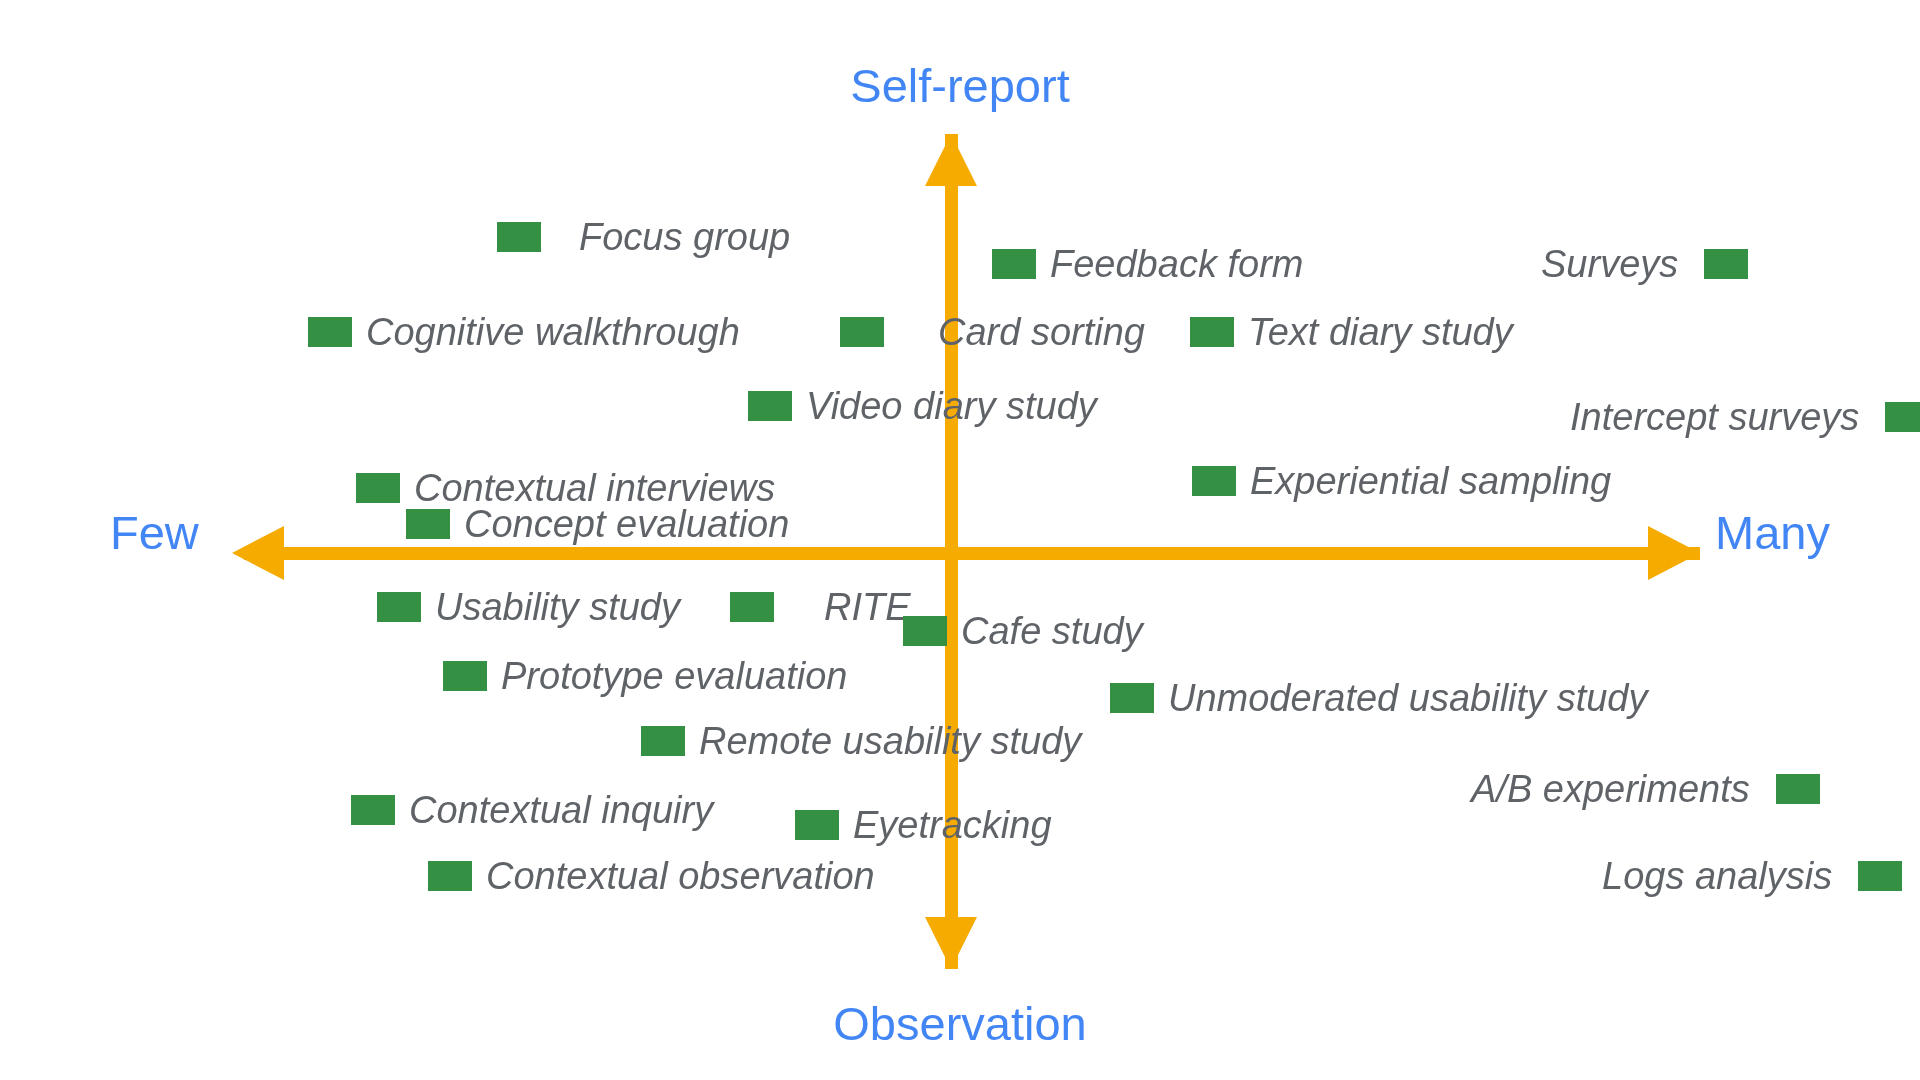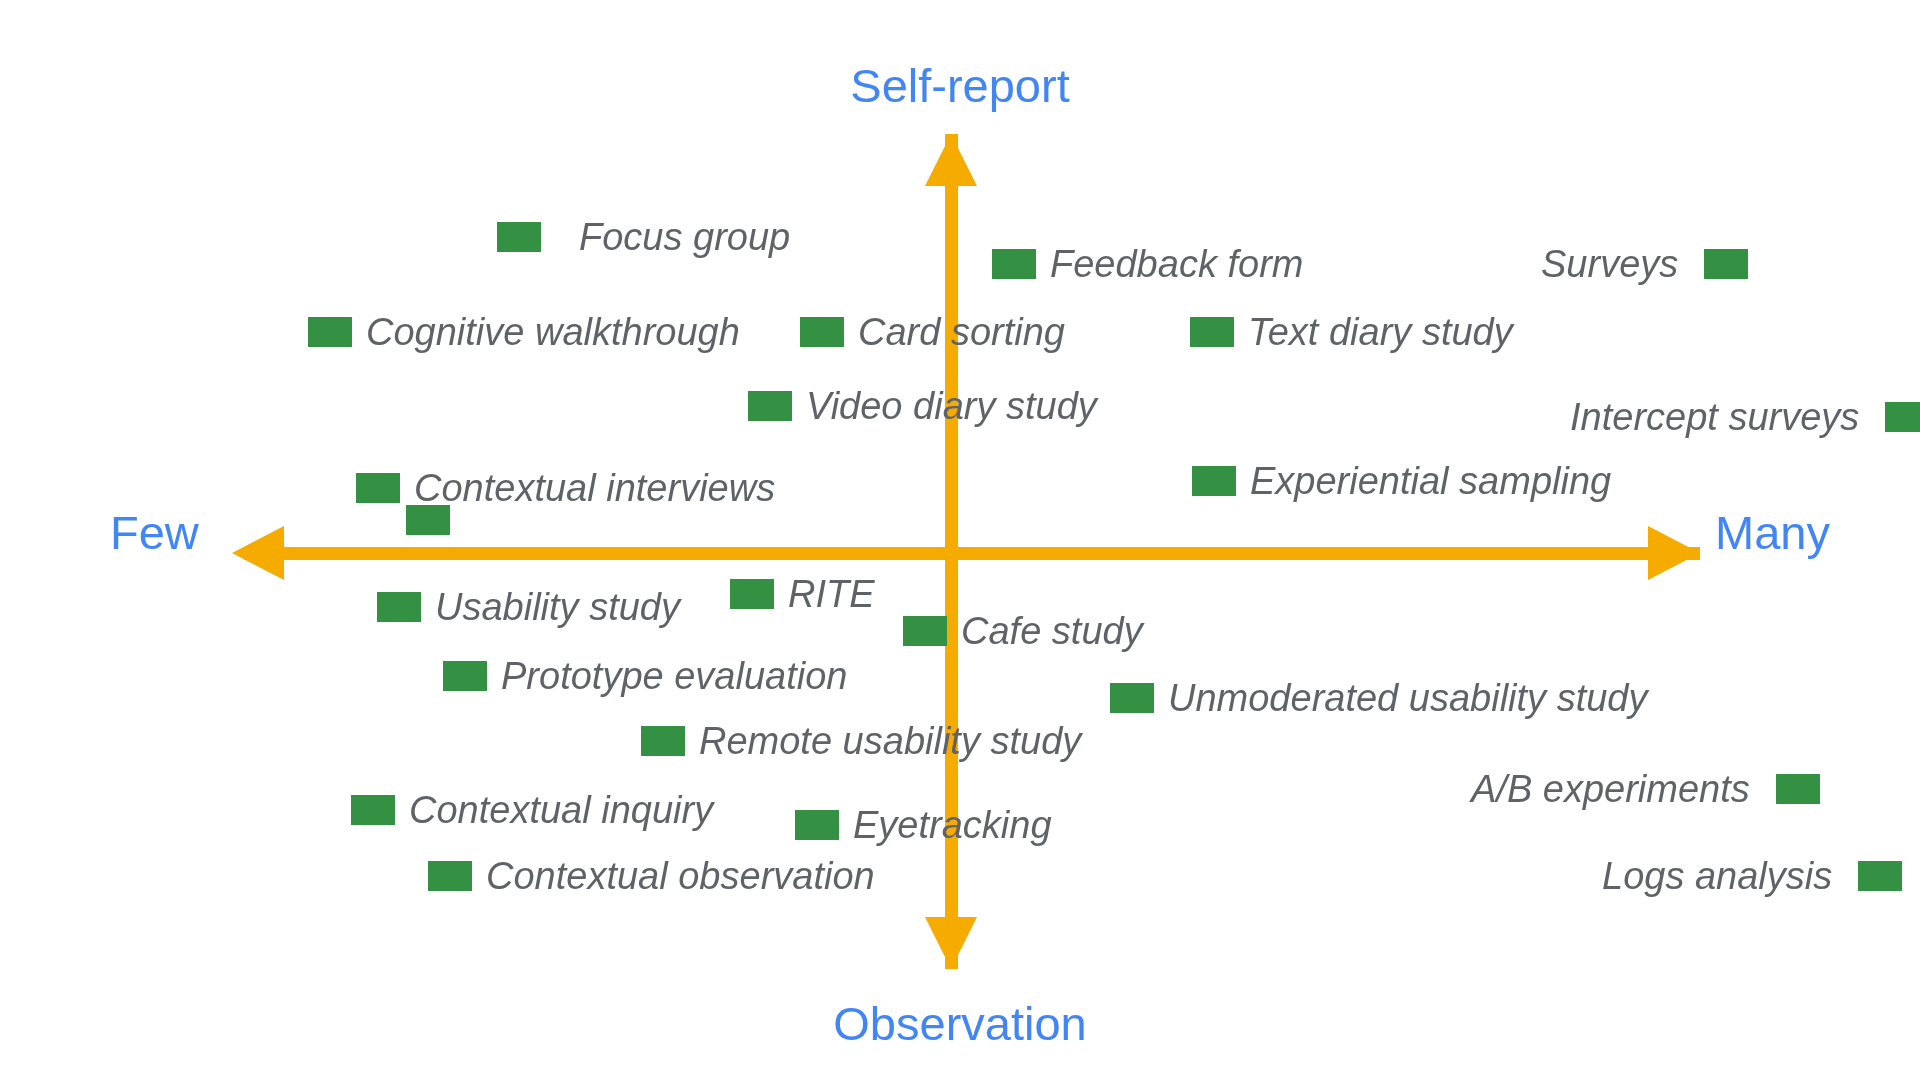--- a/index.html
+++ b/index.html
@@ -136,21 +136,21 @@
         <span class="method-label">Feedback form</span>
       </div>
       <div class="method right-marker" style="left: 1541px; top: 245px;">
         <div class="marker"></div>
         <span class="method-label">Surveys</span>
       </div>
       <div class="method left-marker" style="left: 308px; top: 313px;">
         <div class="marker"></div>
         <span class="method-label">Cognitive walkthrough</span>
       </div>
-      <div class="method left-marker" style="left: 800px; top: 313px;">
+      <div class="method left-marker" style="left: 840px; top: 313px; gap: 40px;">
         <div class="marker"></div>
         <span class="method-label">Card sorting</span>
       </div>
       <div class="method left-marker" style="left: 1190px; top: 313px; justify-content: center;">
         <div class="marker"></div>
         <span class="method-label">Text diary study</span>
       </div>
       <div class="method left-marker" style="left: 748px; top: 387px;">
         <div class="marker"></div>
         <span class="method-label">Video diary study</span>
@@ -162,26 +162,27 @@
       <div class="method left-marker" style="left: 356px; top: 469px;">
         <div class="marker"></div>
         <span class="method-label">Contextual interviews</span>
       </div>
       <div class="method left-marker" style="left: 1192px; top: 462px;">
         <div class="marker"></div>
         <span class="method-label">Experiential sampling</span>
       </div>
       <div class="method left-marker" style="left: 406px; top: 505px;">
         <div class="marker"></div>
+        <span class="method-label">Concept evaluation</span>
       </div>
       <div class="method left-marker" style="left: 377px; top: 588px;">
         <div class="marker"></div>
         <span class="method-label">Usability study</span>
       </div>
-      <div class="method left-marker" style="left: 730px; top: 575px;">
+      <div class="method left-marker" style="left: 730px; top: 588px; gap: 36px;">
         <div class="marker"></div>
         <span class="method-label">RITE</span>
       </div>
       <div class="method left-marker" style="left: 903px; top: 612px;">
         <div class="marker"></div>
         <span class="method-label">Cafe study</span>
       </div>
       <div class="method left-marker" style="left: 443px; top: 657px;">
         <div class="marker"></div>
         <span class="method-label">Prototype evaluation</span>

